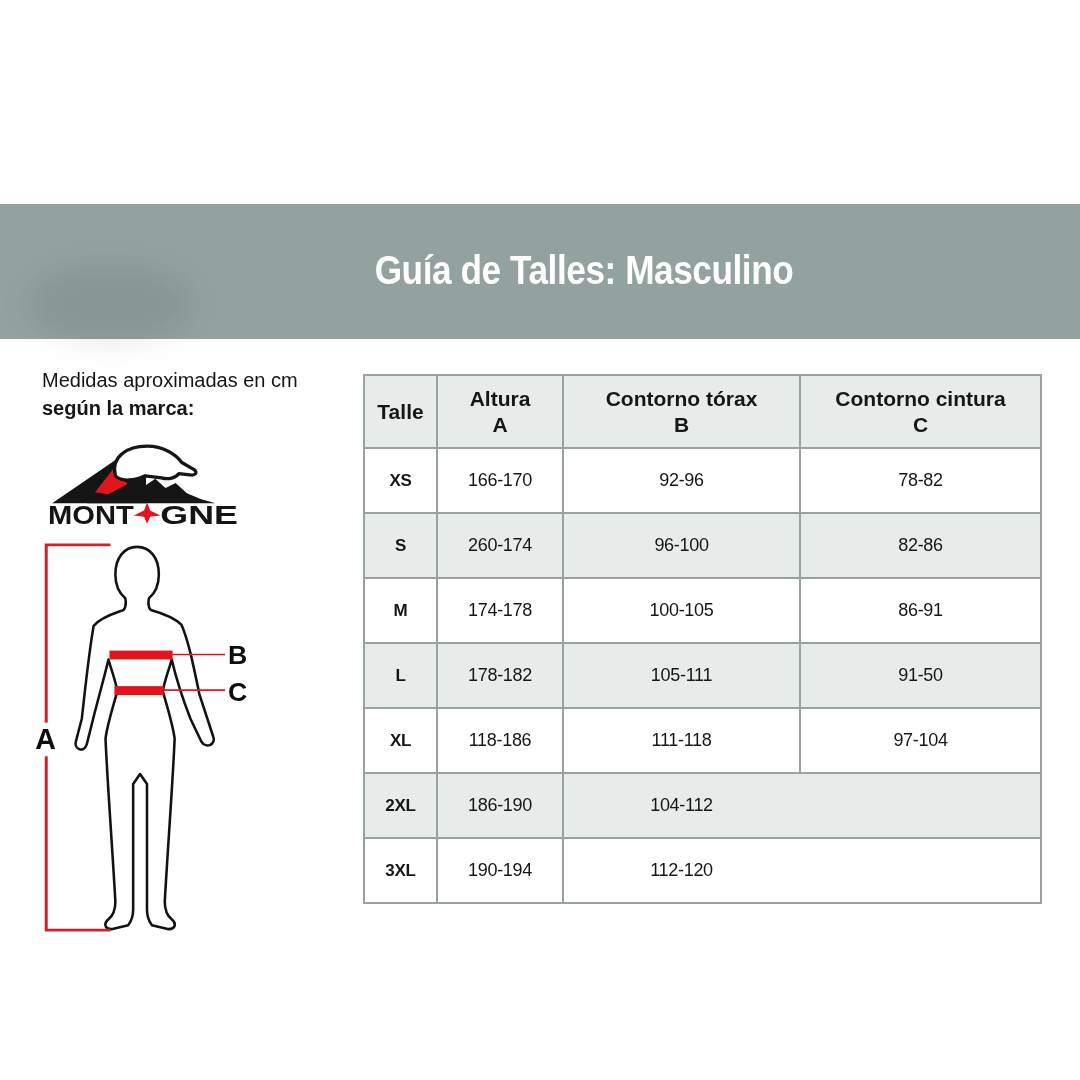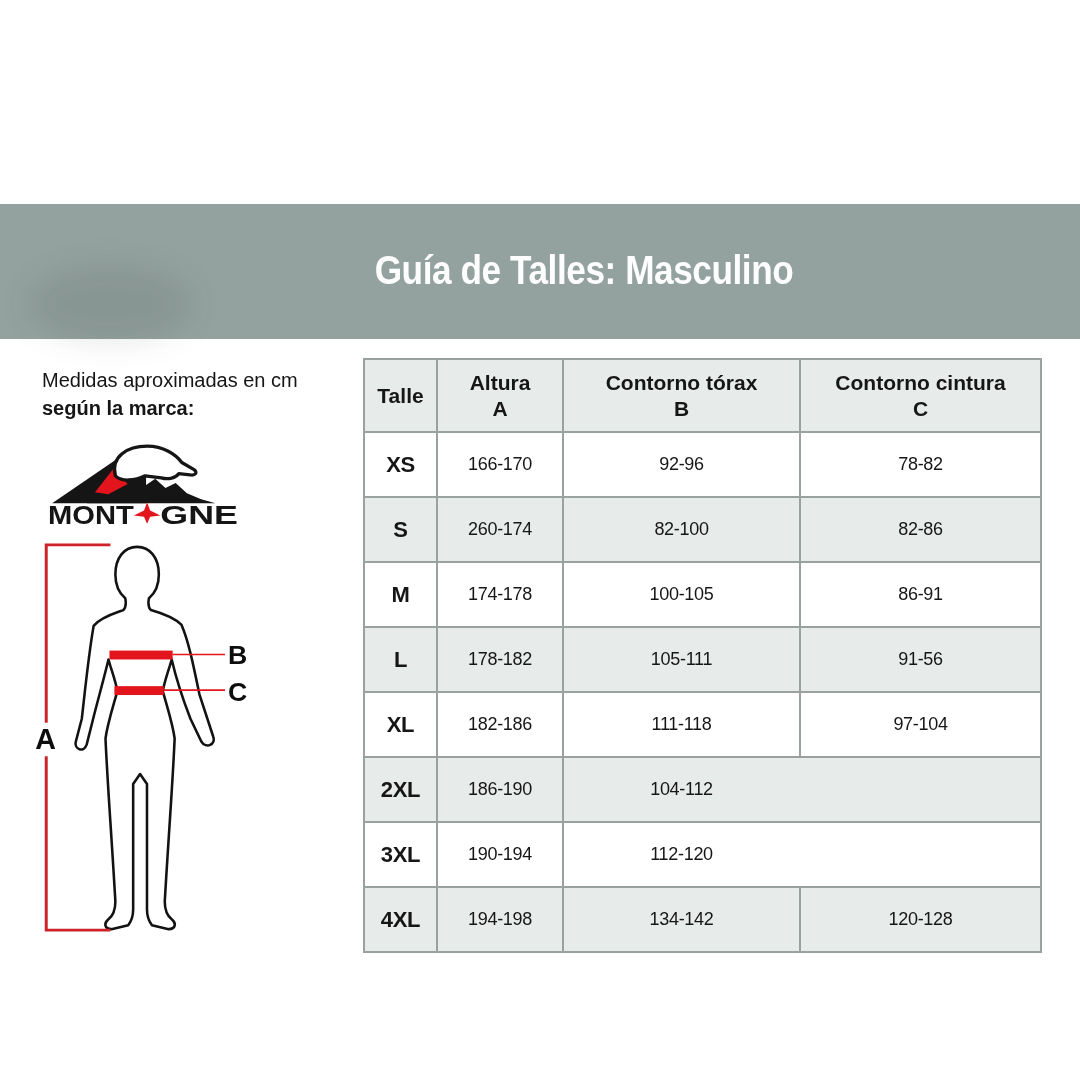--- a/index.html
+++ b/index.html
@@ -26,32 +26,32 @@
 
   
   .intro{position:absolute;left:42px;top:366px;width:330px;font-size:20px;line-height:28px;}
   .intro .l2{font-weight:700;}
   .logo{position:absolute;left:46px;top:444px;width:194px;height:84px;}
   .logo text{font-family:"Liberation Sans",sans-serif;font-weight:700;fill:#151515;}
   .figure{position:absolute;left:30px;top:535px;width:232px;height:405px;}
   .figure text{font-family:"Liberation Sans",sans-serif;font-weight:800;fill:#0d0d0d;}
 
   
-  .size-table{position:absolute;left:363px;top:358px;background:#fff;
+  .size-table{position:absolute;left:363px;top:374px;background:#fff;
     border:2px solid var(--table-border);}
   .thead,.trow{display:grid;grid-template-columns:71px 126px 237px 241px;}
   .thead{height:71px;background:var(--row-alt-bg);}
   .trow{height:65px;border-top:2px solid var(--table-border);}
   .trow:nth-child(odd){background:var(--row-alt-bg);}  
   .th,.td{display:flex;flex-direction:column;align-items:center;justify-content:center;
     text-align:center;}
   .th+.th,.td+.td{border-left:2px solid var(--table-border);}
   .th{font-weight:700;font-size:21px;line-height:26px;}
   .td{font-size:18px;letter-spacing:-.3px;flex-direction:row;}
-  .td.size{font-weight:700;font-size:22px;}
+  .td.size{font-weight:700;font-size:17px;}
 </style>
 </head>
 <body>
 
 <div class="stage">
 
   <div class="band">
     <div class="band-smudge"></div>
     <div class="band-title">Guía de Talles: Masculino</div>
   </div>
@@ -139,52 +139,46 @@
 
     <div class="trow">
       <div class="td size">XS</div>
       <div class="td">166-170</div>
       <div class="td">92-96</div>
       <div class="td">78-82</div>
     </div>
     <div class="trow">
       <div class="td size">S</div>
       <div class="td">260-174</div>
-      <div class="td">82-100</div>
+      <div class="td">96-100</div>
       <div class="td">82-86</div>
     </div>
     <div class="trow">
       <div class="td size">M</div>
       <div class="td">174-178</div>
       <div class="td">100-105</div>
       <div class="td">86-91</div>
     </div>
     <div class="trow">
       <div class="td size">L</div>
       <div class="td">178-182</div>
       <div class="td">105-111</div>
-      <div class="td">91-56</div>
+      <div class="td">91-50</div>
     </div>
     <div class="trow">
       <div class="td size">XL</div>
-      <div class="td">182-186</div>
+      <div class="td">118-186</div>
       <div class="td">111-118</div>
       <div class="td">97-104</div>
     </div>
     <div class="trow">
       <div class="td size">2XL</div>
       <div class="td">186-190</div>
       <div class="td">104-112</div>
     </div>
     <div class="trow">
       <div class="td size">3XL</div>
       <div class="td">190-194</div>
       <div class="td">112-120</div>
     </div>
-    <div class="trow">
-      <div class="td size">4XL</div>
-      <div class="td">194-198</div>
-      <div class="td">134-142</div>
-      <div class="td">120-128</div>
-    </div>
   </div>
 
 </div>
 
 </body></html>

